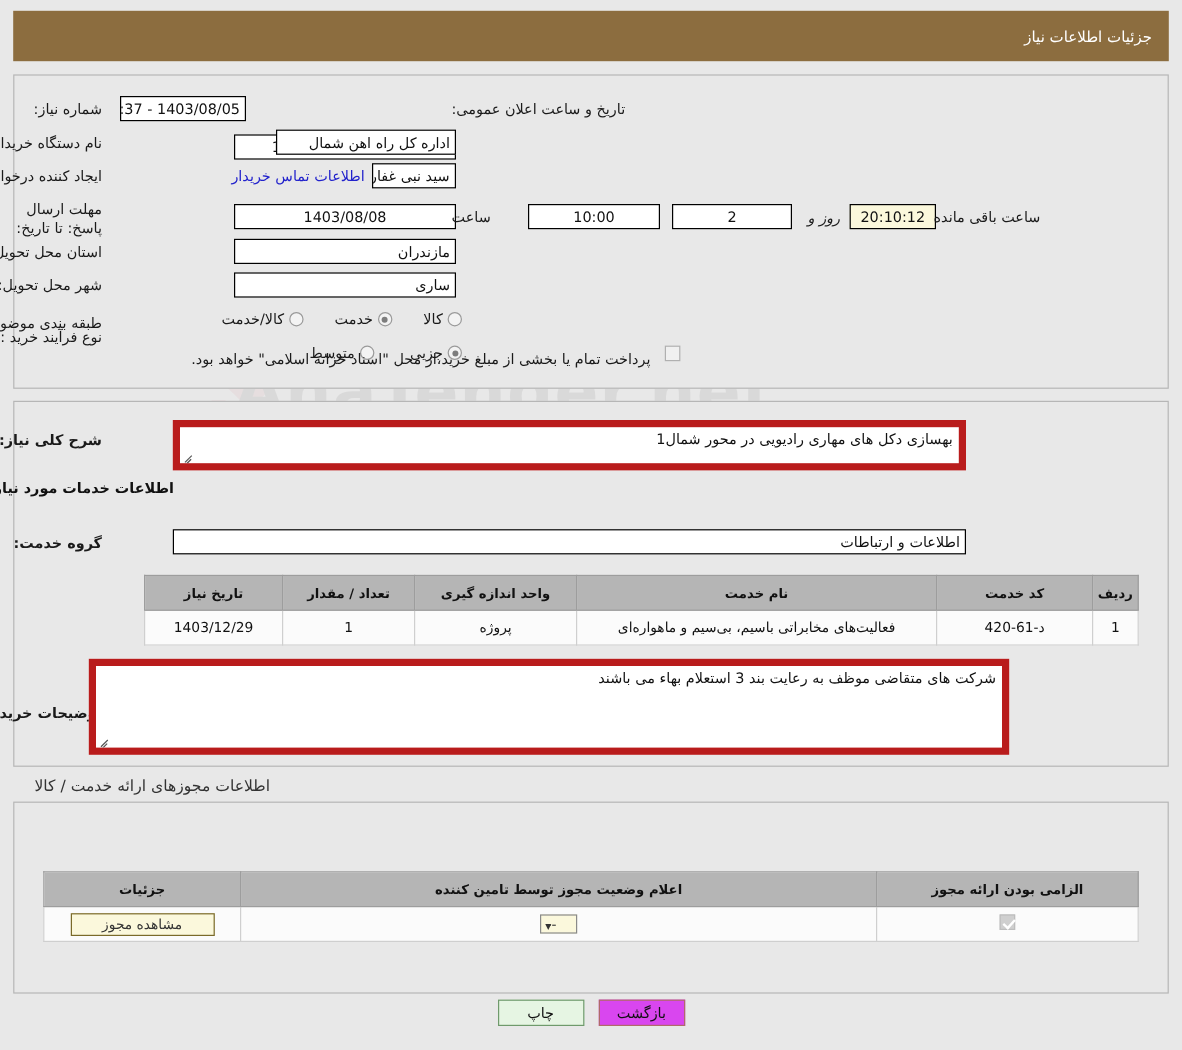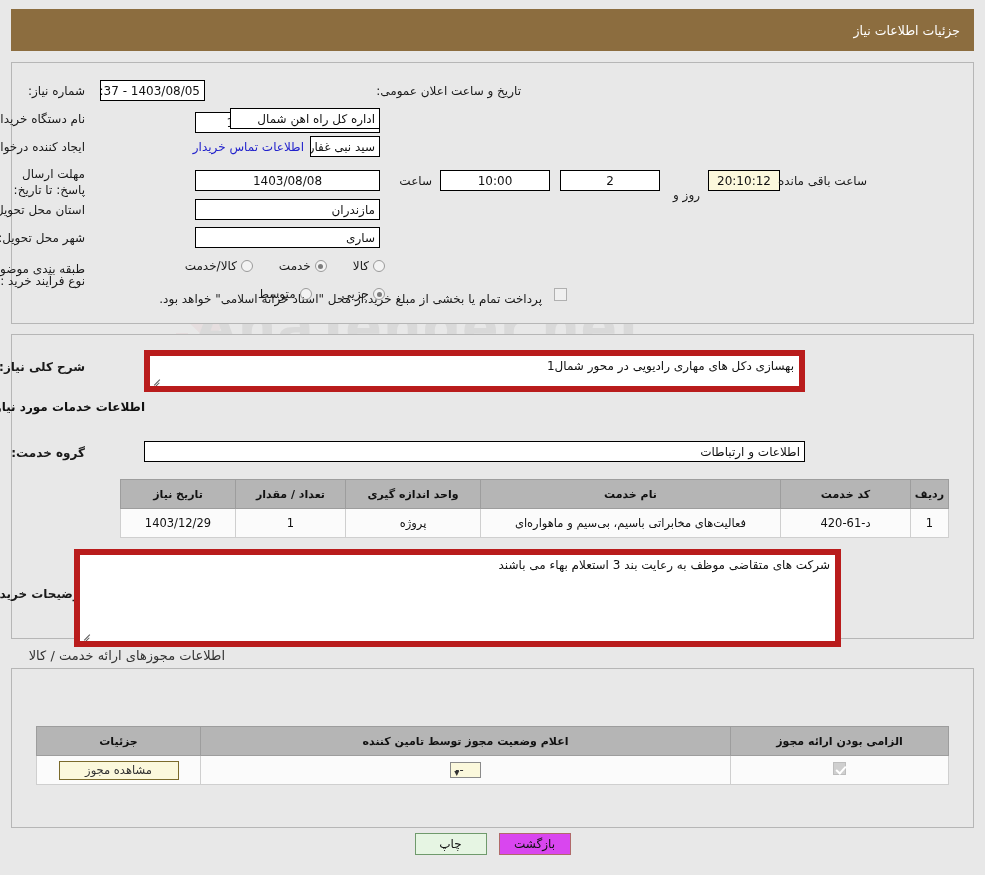--- a/index.html
+++ b/index.html
@@ -366,24 +366,24 @@
 
   <div class="lbl" style="top:112px; right:900px;">نام دستگاه خریدار:</div>
   <div class="inp right" style="top:108px; right:605px; left:230px; width:auto;">اداره کل راه اهن شمال</div>
 
   <div class="lbl" style="top:140px; right:900px;">ایجاد کننده درخواست:</div>
   <div class="inp right" style="top:136px; right:605px; left:310px; width:auto;">سید نبی غفاری تاکامی کارشناس تدارکات اداره کل راه اهن شمال</div>
   <div class="link" style="top:140px; right:681px;">اطلاعات تماس خریدار</div>
 
   <div class="lbl" style="top:166px; right:900px; line-height:16px; white-space:normal; width:90px; text-align:right;">مهلت ارسال پاسخ: تا تاریخ:</div>
   <div class="inp center" style="top:170px; right:605px; width:185px;">1403/08/08</div>
-  <div class="lbl" style="top:174px; right:553px;margin-left:21px;">ساعت</div>
+  <div class="lbl" style="top:174px; right:576px;margin-left:21px;">ساعت</div>
   <div class="inp center" style="top:170px; right:435px; width:110px;">10:00</div>
   <div class="inp center" style="top:170px; right:325px; width:100px;">2</div>
-  <div class="lbl" style="top:188px; right:285px;">روز و</div>
+  <div class="lbl" style="top:175px; right:285px;font-style:italic;">روز و</div>
   <div class="inp center yellow" style="top:170px; right:205px; width:72px;">20:10:12</div>
   <div class="lbl" style="top:174px; right:118px;">ساعت باقی مانده</div>
 
   <div class="lbl" style="top:203px; right:900px;">استان محل تحویل:</div>
   <div class="inp right" style="top:199px; right:605px; width:185px;padding-left:29px;">مازندران</div>
 
   <div class="lbl" style="top:231px; right:900px;">شهر محل تحویل:</div>
   <div class="inp right" style="top:227px; right:605px; width:185px;">ساری</div>
 
   <div class="lbl" style="top:262px; right:900px;">طبقه بندی موضوعی:</div>
@@ -456,21 +456,21 @@
         <td>د-61-420</td>
         <td>فعالیت‌های مخابراتی باسیم، بی‌سیم و ماهواره‌ای</td>
         <td>پروژه</td>
         <td>1</td>
         <td>1403/12/29</td>
       </tr>
     </tbody>
   </table>
 
   <div class="lbl bold" style="top:587px; right:900px;">توضیحات خریدار:</div>
-  <div class="ta" style="top:549px; right:144px; left:74px; height:98px;">
+  <div class="ta" style="top:549px; right:144px; left:74px; height:80px;">
     <span>شرکت های متقاضی موظف به رعایت بند 3 استعلام بهاء می باشند</span>
     <span class="grip"></span>
   </div>
 
   <div class="plain-label" style="top:648px; right:760px;">اطلاعات مجوزهای ارائه خدمت / کالا</div>
   <div class="panel panel-lic"></div>
 
   <table class="grid" style="top:726px; right:36px; width:912px;">
     <colgroup>
       <col style="width:218px">

